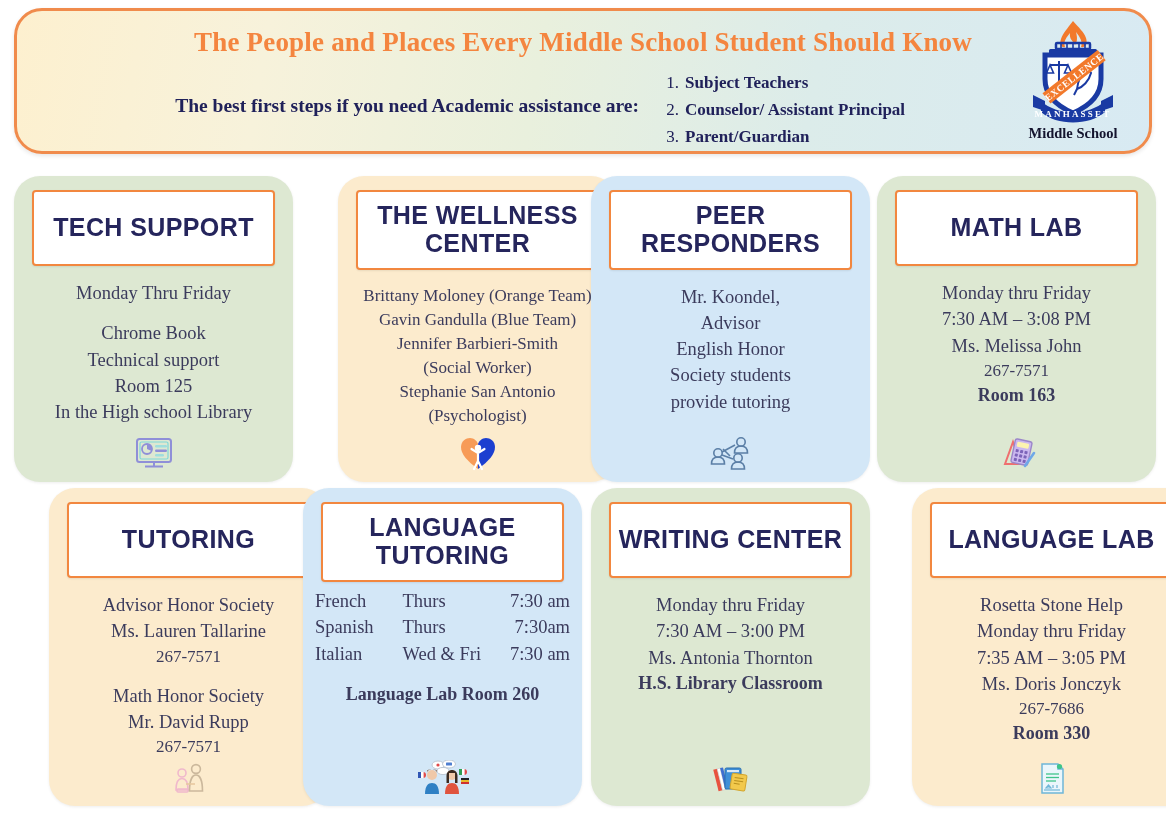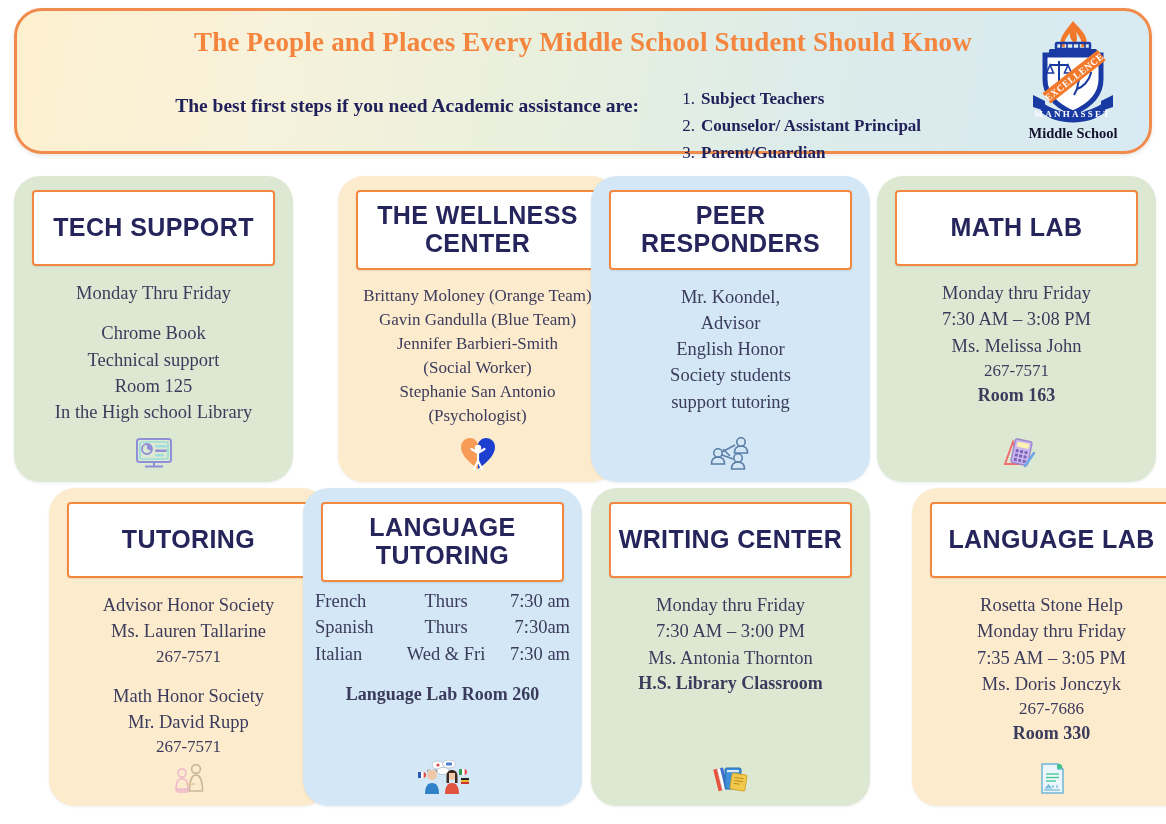--- a/index.html
+++ b/index.html
@@ -32,21 +32,21 @@
   .hdr-lead{
     position:absolute;left:52px;top:84px;width:570px;
     text-align:right;
     color:#20215a;
     font-size:19.5px;
     font-weight:bold;
     font-family:"Liberation Serif", serif;
   }
   .hdr-list{
     position:absolute;left:640px;top:62px;width:330px;
-    margin:16px;padding:0;list-style:none;
+    margin:0;padding:0;list-style:none;
     color:#20215a;
     font-size:17px;
     font-weight:bold;
     font-family:"Liberation Serif", serif;
   }
   .hdr-list li{
     display:block;
     margin:0 0 7px 0;
     white-space:nowrap;
   }
@@ -124,21 +124,21 @@
   .lang-table{
     margin:6px auto 0 auto;
     border-collapse:collapse;
     color:#3b3b5c;
     font-family:"Liberation Serif", serif;
     font-size:18.5px;
     line-height:1.45;
   }
   .lang-table td{padding:0 2px;white-space:nowrap;}
   .lang-table td.lang{text-align:left;width:86px;}
-  .lang-table td.day{text-align:center;width:88px;}
+  .lang-table td.day{width:88px;}
   .lang-table td.time{text-align:right;width:78px;}
 
   
   .icon-wrap{
     position:absolute;left:0;right:0;bottom:8px;
     text-align:center;height:38px;
   }
   .icon-wrap svg{display:inline-block;vertical-align:middle;}
 </style>
 </head>
@@ -247,21 +247,21 @@
         </div>
       </div>
 
       <div class="card c2 bg-blue">
         <div class="card-title">PEER RESPONDERS</div>
         <div class="card-body">
           <span class="ln">Mr. Koondel,</span>
           <span class="ln">Advisor</span>
           <span class="ln">English Honor</span>
           <span class="ln">Society students</span>
-          <span class="ln">support tutoring</span>
+          <span class="ln">provide tutoring</span>
         </div>
         <div class="icon-wrap">
           <svg width="46" height="36" viewBox="0 0 46 36">
             <g fill="none" stroke="#5b7fa6" stroke-width="1.6">
               <circle cx="33" cy="6" r="4.2"></circle>
               <path d="M26.5 17 C26.5 12 29.5 10 33 10 C36.5 10 39.5 12 39.5 17 Z"></path>
               <circle cx="10" cy="17" r="4.2"></circle>
               <path d="M3.5 28 C3.5 23 6.5 21 10 21 C13.5 21 16.5 23 16.5 28 Z"></path>
               <circle cx="30" cy="22" r="4.2"></circle>
               <path d="M23.5 33 C23.5 28 26.5 26 30 26 C33.5 26 36.5 28 36.5 33 Z"></path>

